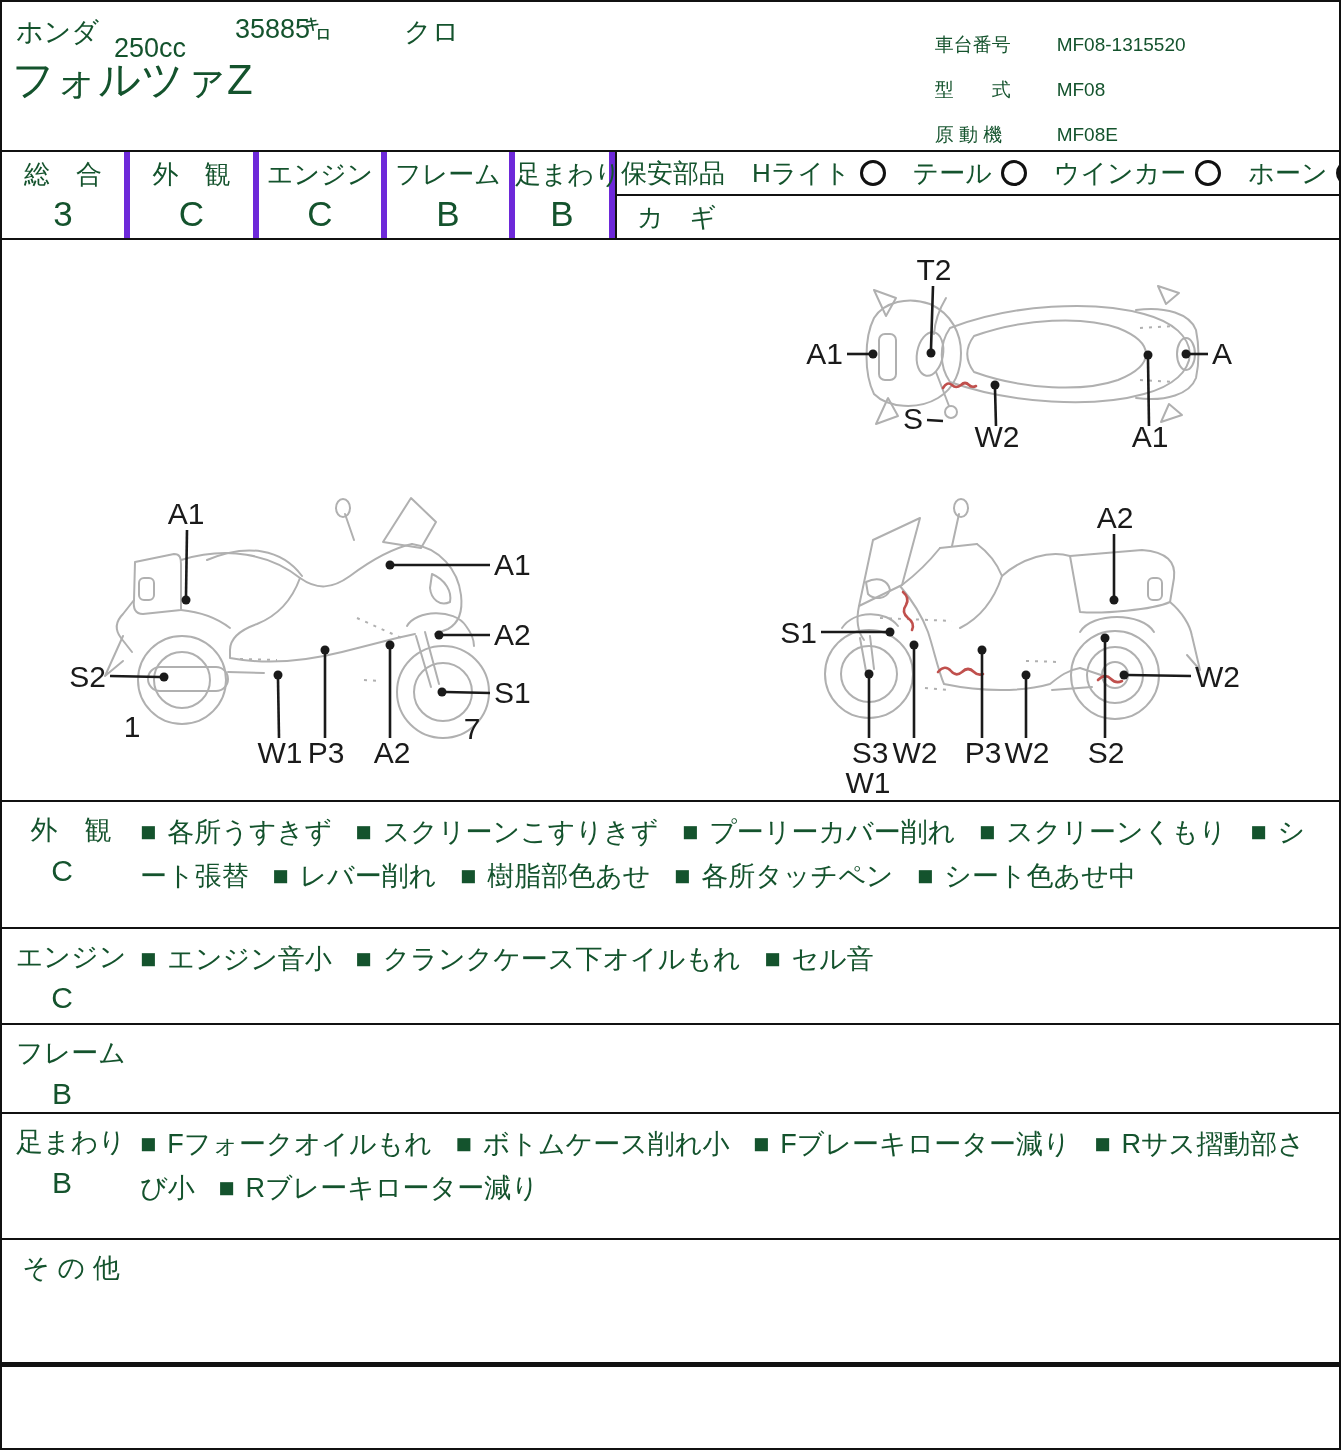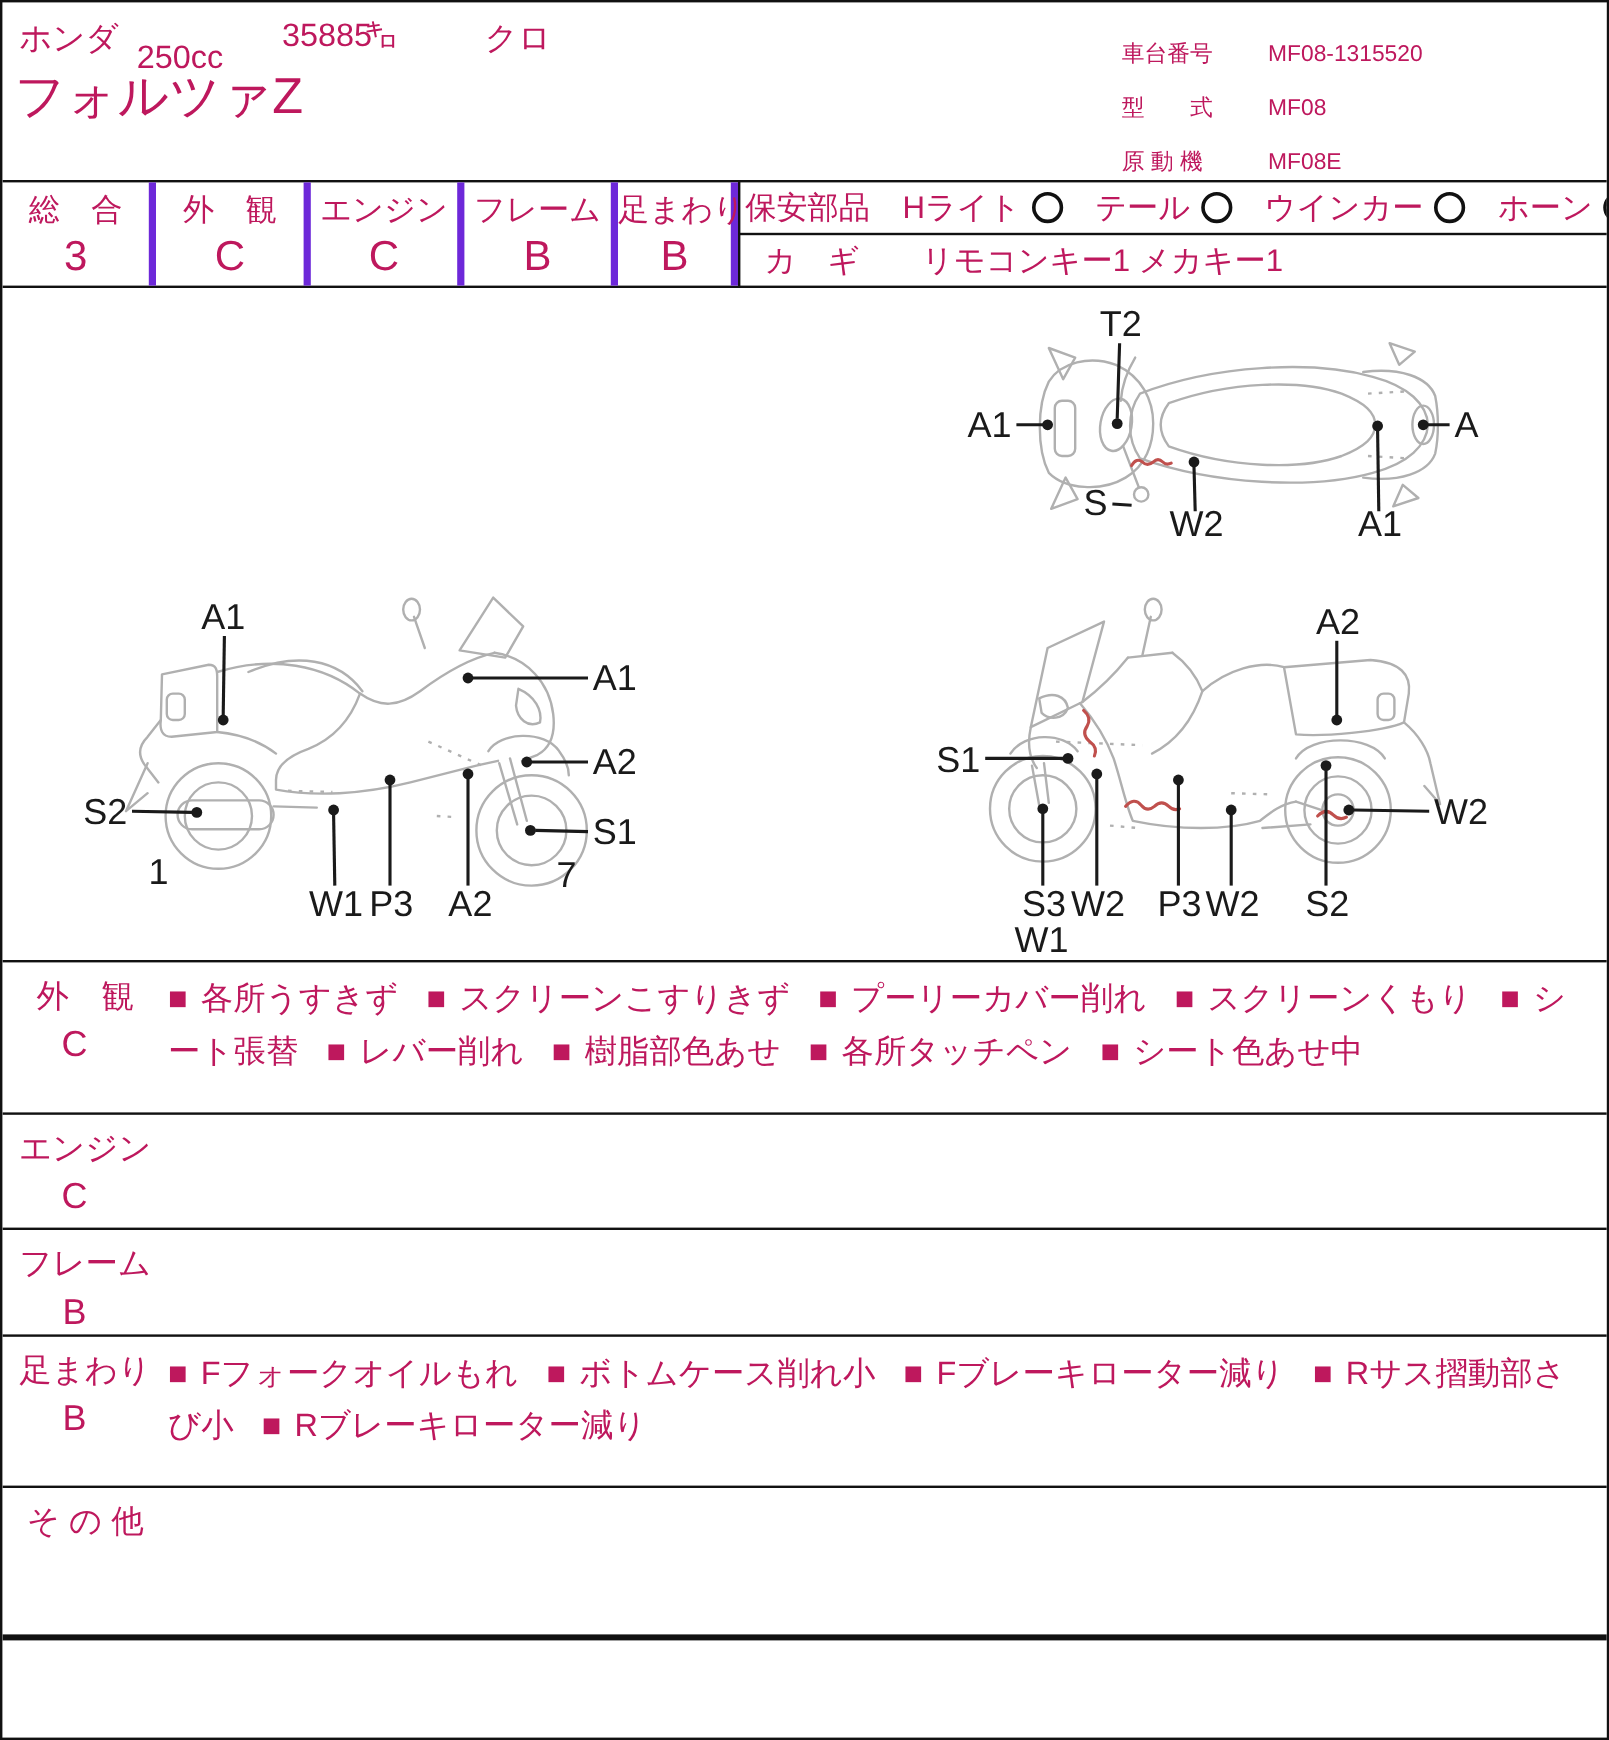--- a/index.html
+++ b/index.html
@@ -1,19 +1,19 @@
 <!DOCTYPE html>
 <html><head>
 <meta charset="utf-8">
 <style>
   html,body{margin:0;padding:0;background:#e8e8e8;}
   .page{
     position:relative;width:1341px;height:1450px;background:#fff;
     border:2px solid #111;box-sizing:border-box;overflow:hidden;
-    font-family:"Liberation Sans","DejaVu Sans",sans-serif;color:#be185d;
+    font-family:"Liberation Sans","DejaVu Sans",sans-serif;color:#14532d;
   }
   .rule-h{position:absolute;left:0;right:0;height:2px;background:#111;}
   .rule-v{position:absolute;width:2px;background:#111;}
   
   .hdr-txt{position:absolute;font-size:27px;white-space:pre;}
   .model-name{font-size:42px;}
   .hdr-right-row{position:absolute;left:901px;font-size:19px;white-space:pre;}
   .hdr-label{display:inline-block;min-width:122px;}
   
   .grade-table{position:absolute;top:150px;left:0;width:613px;height:86px;display:flex;}
@@ -97,21 +97,20 @@
         <div class="g-value">B</div>
       </div>
     </div>
 
   <div class="safety-row">
     <span class="safety-label">保安部品</span>
   <span class="sp-item"><span class="sp-name">Hライト</span><span class="sp-circle" title="○"></span></span><span class="sp-item"><span class="sp-name">テール</span><span class="sp-circle" title="○"></span></span><span class="sp-item"><span class="sp-name">ウインカー</span><span class="sp-circle" title="○"></span></span><span class="sp-item"><span class="sp-name">ホーン</span><span class="sp-circle" title="○"></span></span></div>
 
   <div class="keys-row">
     <span class="keys-label">カ　ギ</span>
-    <span class="keys-value">リモコンキー1 メカキー1</span>
   </div>
 
   <svg class="diagram-svg" width="1341" height="560" viewBox="0 0 1341 560">
 
     <g>
       <path class="art" d="M 872,78 C 862,98 862,134 872,154 C 886,168 916,170 936,158 C 953,148 959,130 959,113 C 959,94 950,74 928,64 C 906,56 882,62 872,78 Z"></path>
       <rect class="art" x="877" y="94" width="17" height="46" rx="6"></rect>
       <path class="art" d="M 884,76 L 872,50 L 894,58 Z"></path>
       <path class="art" d="M 886,158 L 874,184 L 896,176 Z"></path>
       <path class="art" d="M 932,94 C 933,80 938,68 944,58"></path>
@@ -261,20 +260,21 @@
 
   <div id="sections-wrap">
       <div class="section" style="top: 798px; height: 127px;">
         <div class="sec-label">外　観</div>
         <div class="sec-grade">C</div>
         <div class="sec-content"><span class="sec-item"><span class="sq">■</span>各所うすきず</span> <span class="sec-item"><span class="sq">■</span>スクリーンこすりきず</span> <span class="sec-item"><span class="sq">■</span>プーリーカバー削れ</span> <span class="sec-item"><span class="sq">■</span>スクリーンくもり</span> <span class="sec-item"><span class="sq">■</span>シート張替</span> <span class="sec-item"><span class="sq">■</span>レバー削れ</span> <span class="sec-item"><span class="sq">■</span>樹脂部色あせ</span> <span class="sec-item"><span class="sq">■</span>各所タッチペン</span> <span class="sec-item"><span class="sq">■</span>シート色あせ中</span> </div>
       </div>
       <div class="section" style="top: 925px; height: 96px;">
         <div class="sec-label">エンジン</div>
         <div class="sec-grade">C</div>
+        <div class="sec-content"><span class="sec-item"><span class="sq">■</span>エンジン音小</span> <span class="sec-item"><span class="sq">■</span>クランクケース下オイルもれ</span> <span class="sec-item"><span class="sq">■</span>セル音</span> </div>
       </div>
       <div class="section" style="top: 1021px; height: 89px;">
         <div class="sec-label">フレーム</div>
         <div class="sec-grade">B</div>
       </div>
       <div class="section" style="top: 1110px; height: 126px;">
         <div class="sec-label">足まわり</div>
         <div class="sec-grade">B</div>
         <div class="sec-content"><span class="sec-item"><span class="sq">■</span>Fフォークオイルもれ</span> <span class="sec-item"><span class="sq">■</span>ボトムケース削れ小</span> <span class="sec-item"><span class="sq">■</span>Fブレーキローター減り</span> <span class="sec-item"><span class="sq">■</span>Rサス摺動部さび小</span> <span class="sec-item"><span class="sq">■</span>Rブレーキローター減り</span> </div>
       </div>

